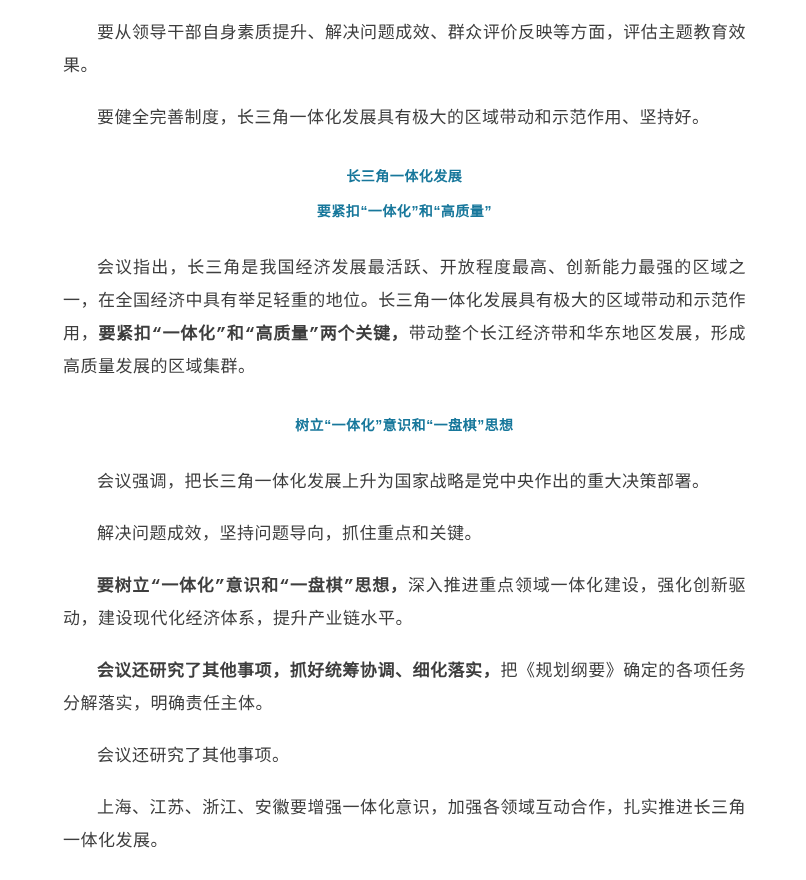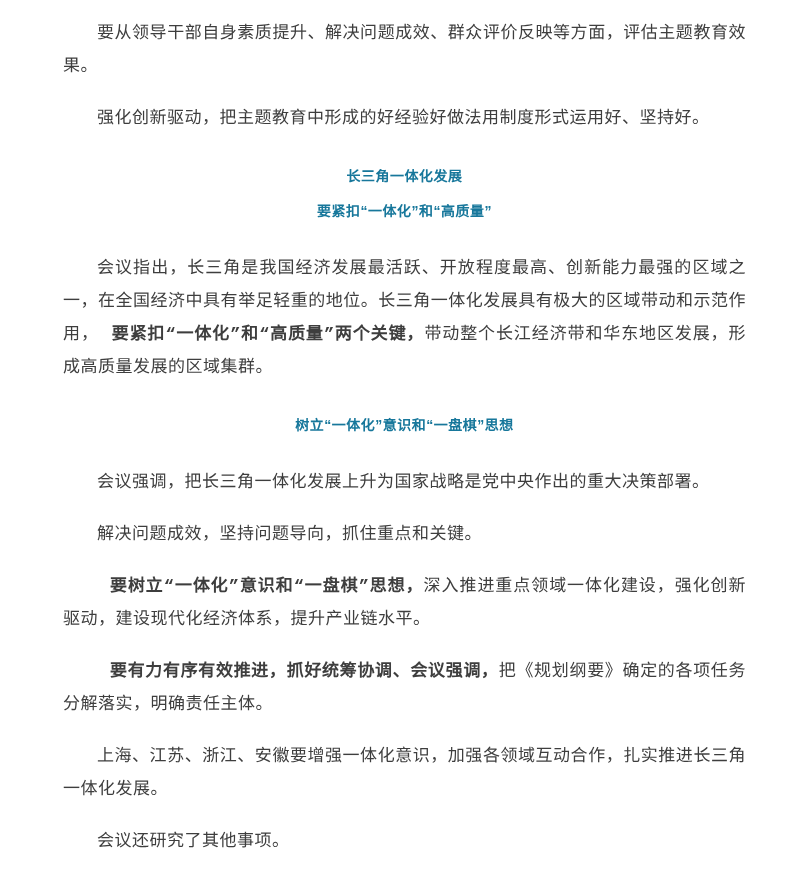--- a/index.html
+++ b/index.html
@@ -29,21 +29,20 @@
     line-height:33px;
     text-indent:2em;
     text-align:justify;
     color:var(--body-color);
     margin:0 0 19px 0;
     letter-spacing:0.5px;
     font-family:Liberation Mono, monospace;
   }
   .para .run-bold{
     font-weight:700;
-    margin-left:13px;
   }
   .section-heading{
     text-align:center;
     color:var(--heading-color);
     font-weight:700;
     font-size:14px;
     line-height:35px;
     margin:24px 0 23px 0;
     text-indent:0;
     letter-spacing:0.5px;
@@ -51,29 +50,29 @@
   .section-heading .heading-line{
     display:block;
   }
 </style>
 </head>
 <body>
 
 <div class="doc-page">
   <div id="doc-body">
       <p class="para"><span class="run">要从领导干部自身素质提升、解决问题成效、群众评价反映等方面，评估主题教育效果。</span></p>
-      <p class="para"><span class="run">强化创新驱动，把主题教育中形成的好经验好做法用制度形式运用好、坚持好。</span></p>
+      <p class="para"><span class="run">要健全完善制度，长三角一体化发展具有极大的区域带动和示范作用、坚持好。</span></p>
       <h3 class="section-heading">
         <span class="heading-line">长三角一体化发展</span>
         <span class="heading-line">要紧扣“一体化”和“高质量”</span>
       </h3>
       <p class="para"><span class="run">会议指出，长三角是我国经济发展最活跃、开放程度最高、创新能力最强的区域之一，在全国经济中具有举足轻重的地位。长三角一体化发展具有极大的区域带动和示范作用，</span><span class="run-bold">要紧扣“一体化”和“高质量”两个关键，</span><span class="run">带动整个长江经济带和华东地区发展，形成高质量发展的区域集群。</span></p>
       <h3 class="section-heading">
         <span class="heading-line">树立“一体化”意识和“一盘棋”思想</span>
       </h3>
       <p class="para"><span class="run">会议强调，把长三角一体化发展上升为国家战略是党中央作出的重大决策部署。</span></p>
       <p class="para"><span class="run">解决问题成效，坚持问题导向，抓住重点和关键。</span></p>
       <p class="para"><span class="run-bold">要树立“一体化”意识和“一盘棋”思想，</span><span class="run">深入推进重点领域一体化建设，强化创新驱动，建设现代化经济体系，提升产业链水平。</span></p>
-      <p class="para"><span class="run-bold">要有力有序有效推进，抓好统筹协调、会议强调，</span><span class="run">把《规划纲要》确定的各项任务分解落实，明确责任主体。</span></p>
+      <p class="para"><span class="run-bold">会议还研究了其他事项，抓好统筹协调、细化落实，</span><span class="run">把《规划纲要》确定的各项任务分解落实，明确责任主体。</span></p>
+      <p class="para"><span class="run">会议还研究了其他事项。</span></p>
       <p class="para"><span class="run">上海、江苏、浙江、安徽要增强一体化意识，加强各领域互动合作，扎实推进长三角一体化发展。</span></p>
-      <p class="para"><span class="run">会议还研究了其他事项。</span></p>
     </div>
 </div>
 
 </body></html>

